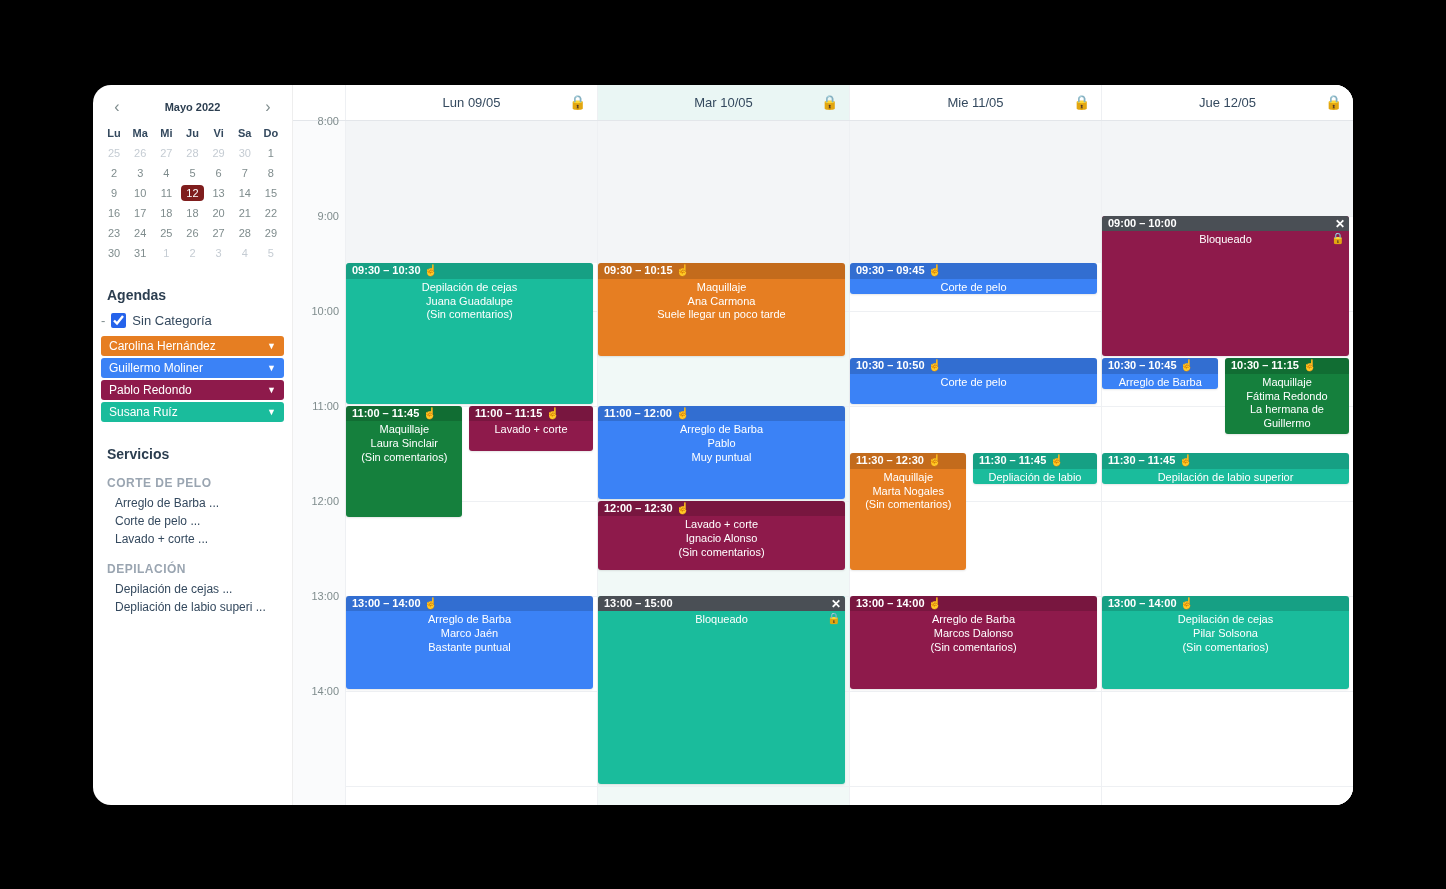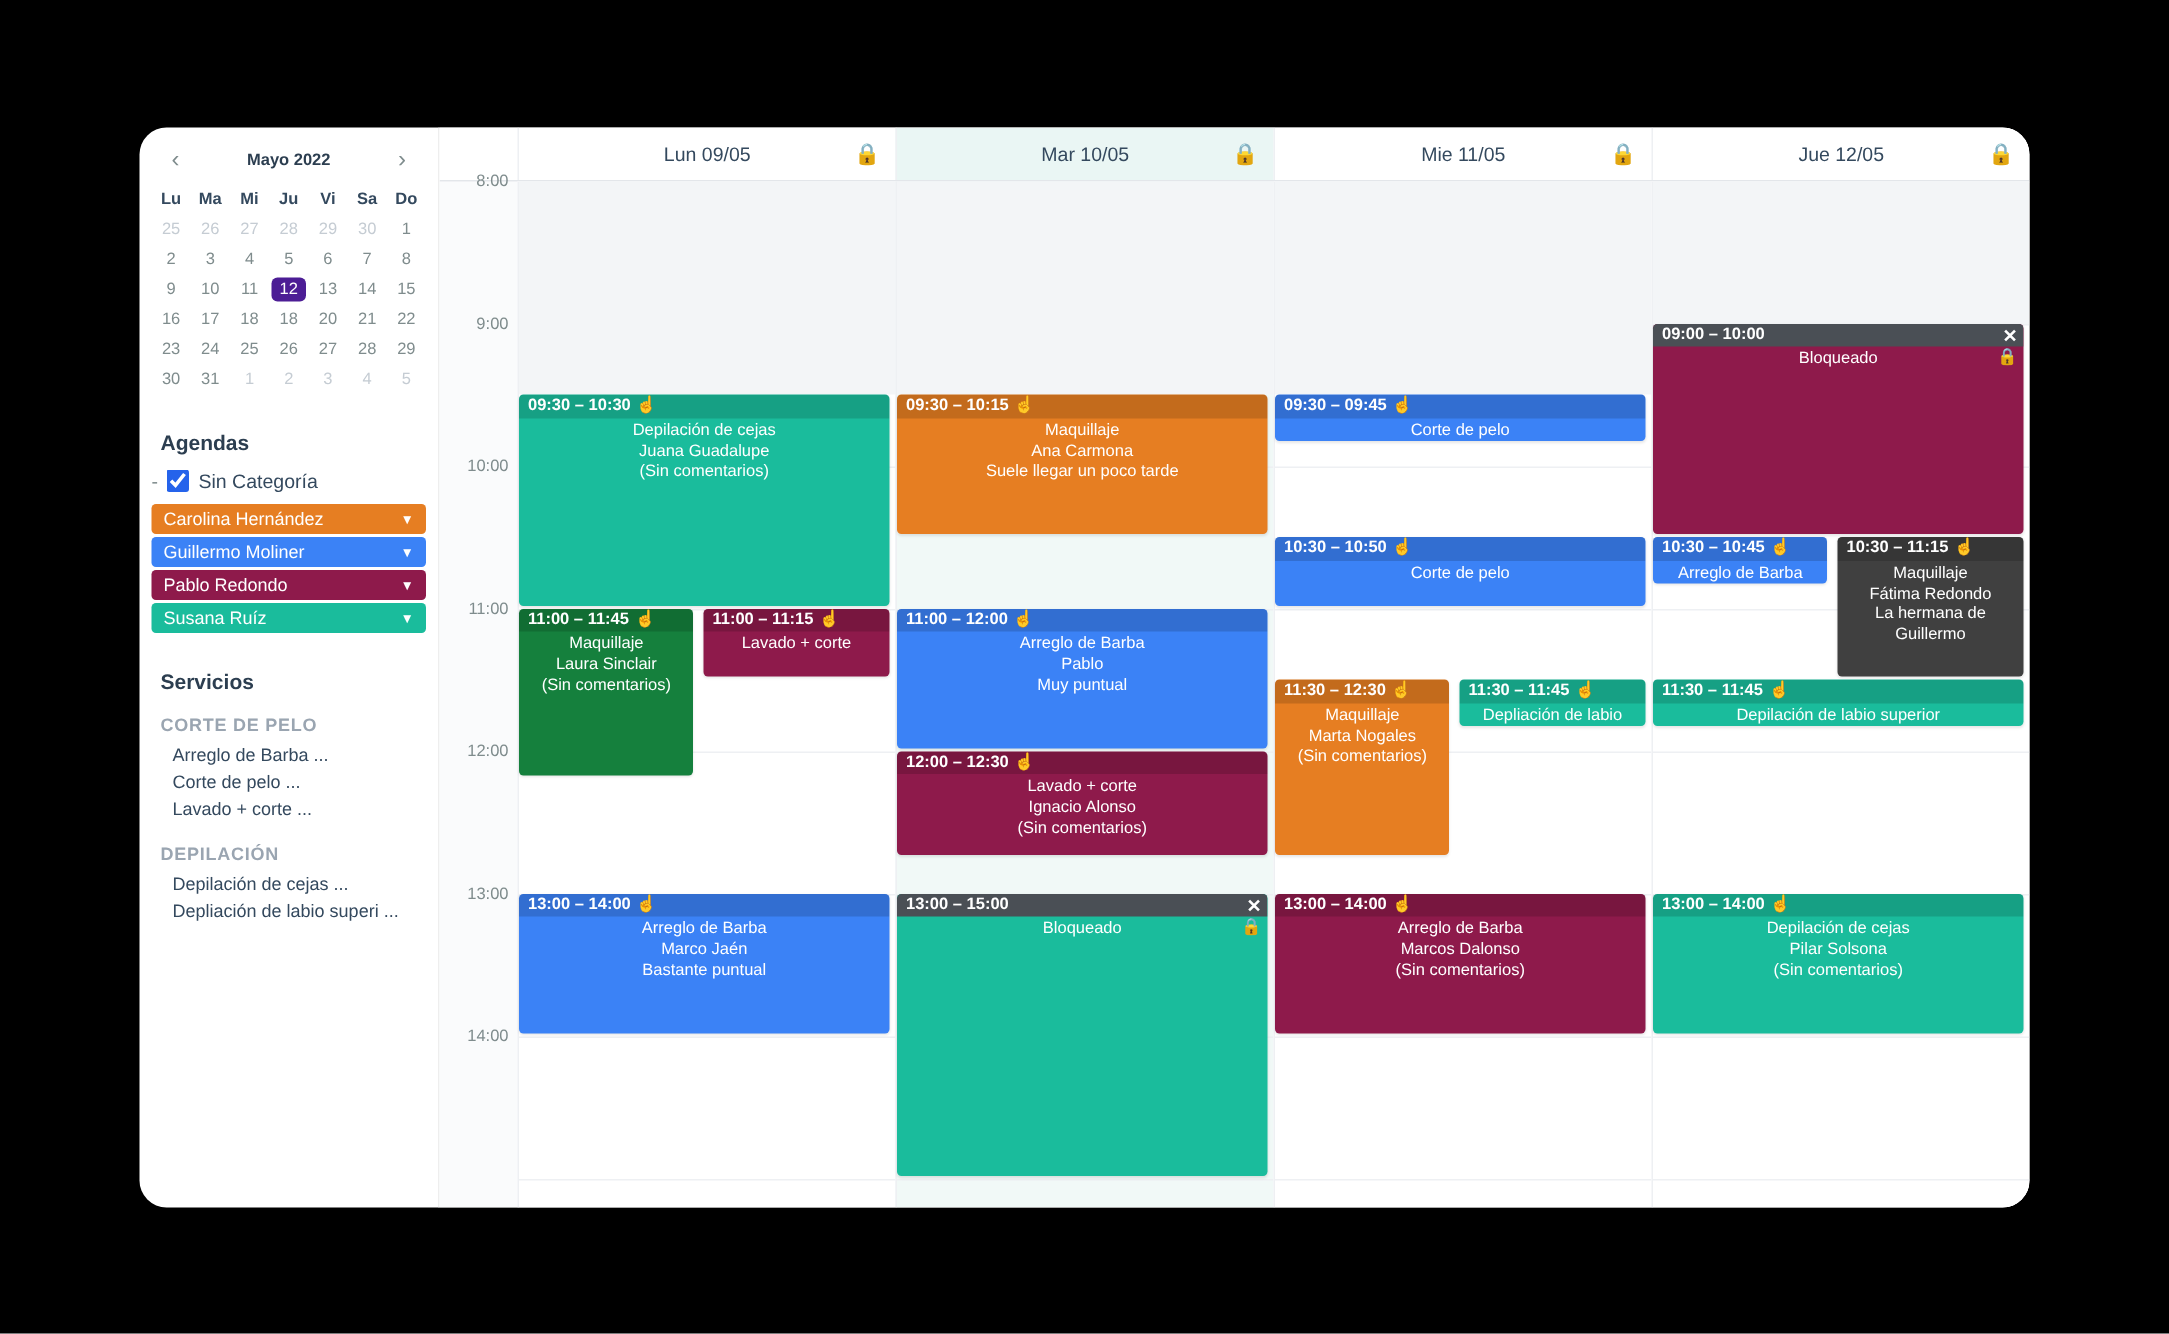--- a/index.html
+++ b/index.html
@@ -41,21 +41,21 @@
     width: 20px; height: 20px; display: flex; align-items: center; justify-content: center;
     color: #7f8c8d; cursor: pointer; font-size: 16px;
   }
   .mini-cal { width: 100%; border-collapse: collapse; table-layout: fixed; }
   .mini-cal th, .mini-cal td {
     text-align: center; padding: 4px 0; font-size: 11px; color: #7f8c8d; font-weight: 400;
   }
   .mini-cal th { font-weight: 700; color: #34495e; }
   .mini-cal td.other { color: #c5ccd3; }
   .mini-cal td.sel span {
-    background: #4c1d95; color: #fff; border-radius: 4px; padding: 2px 5px;
+    background: #7f1d1d; color: #fff; border-radius: 4px; padding: 2px 5px;
   }
   .mini-cal td { cursor: pointer; }
   .section-title { font-weight: 700; color: #2c3e50; margin: 24px 0 8px 6px; font-size: 14px; }
   .agenda-cat {
     display: flex; align-items: center; gap: 6px; padding: 2px 0 6px 0;
   }
   .agenda-cat .dash { color: #7f8c8d; }
   .agenda-cat input[type="checkbox"] {
     accent-color: #2563eb; width: 15px; height: 15px;
   }
@@ -443,21 +443,21 @@
             <span class="close-x">✕</span>
             <span class="lock-ev">🔒</span>
           </div>
           <div class="event" style="top: 237.5px; height: 31.25px; background: rgb(59, 130, 246); left: 0%; width: calc(48% - 4px);">
             <div class="time-row">
               <span>10:30 – 10:45</span>
               <span class="hand">☝</span>
             </div>
             <div class="line">Arreglo de Barba</div>
           </div>
-          <div class="event" style="top: 237.5px; height: 93px; background: #404040; left: 49%; width: calc(51% - 4px);">
+          <div class="event" style="top: 237.5px; height: 76px; background: #15803d; left: 49%; width: calc(51% - 4px);">
             <div class="time-row">
               <span>10:30 – 11:15</span>
               <span class="hand">☝</span>
             </div>
             <div class="line">Maquillaje</div>
             <div class="line">Fátima Redondo</div>
             <div class="line">La hermana de Guillermo</div>
           </div>
           <div class="event" style="top: 332.5px; height: 31.25px; background: rgb(26, 188, 156); left: 0%; width: calc(100% - 4px);">
             <div class="time-row">

